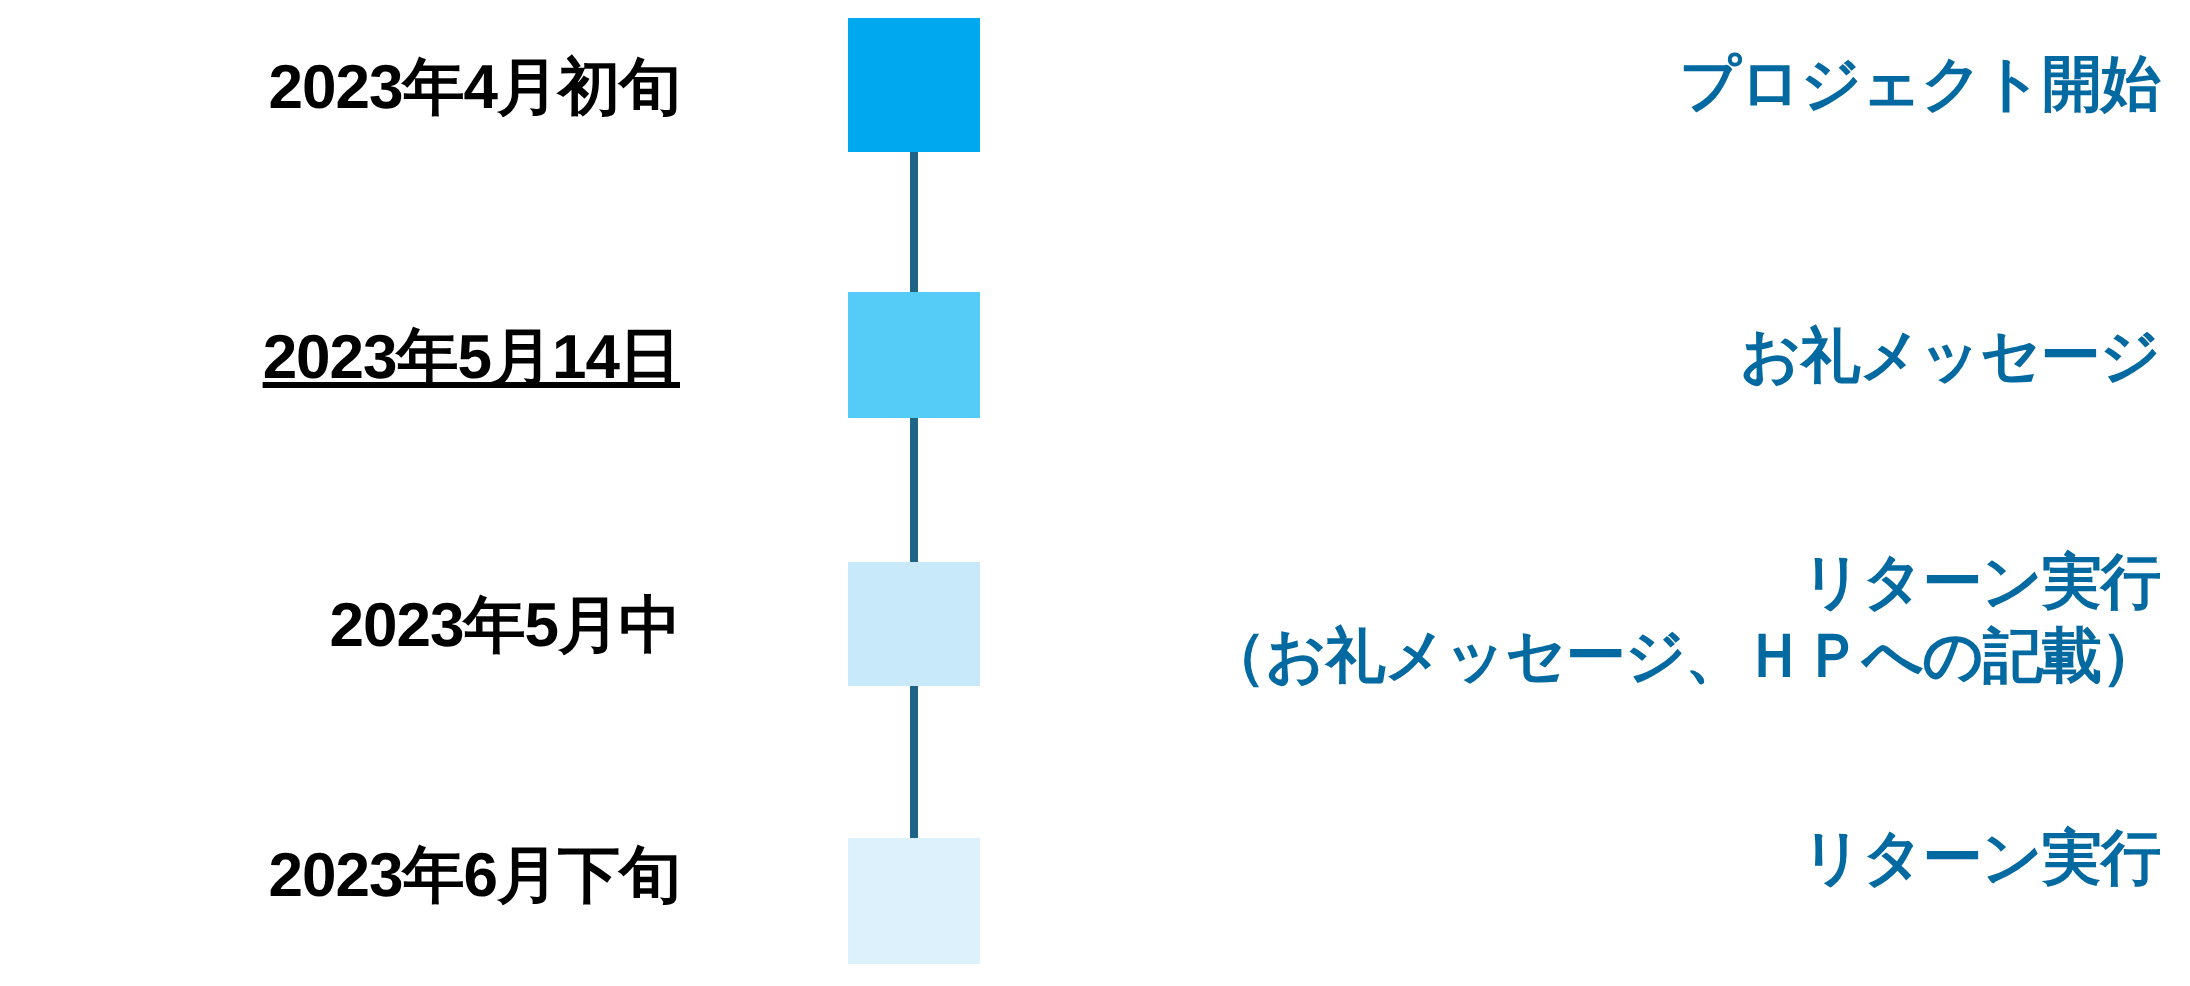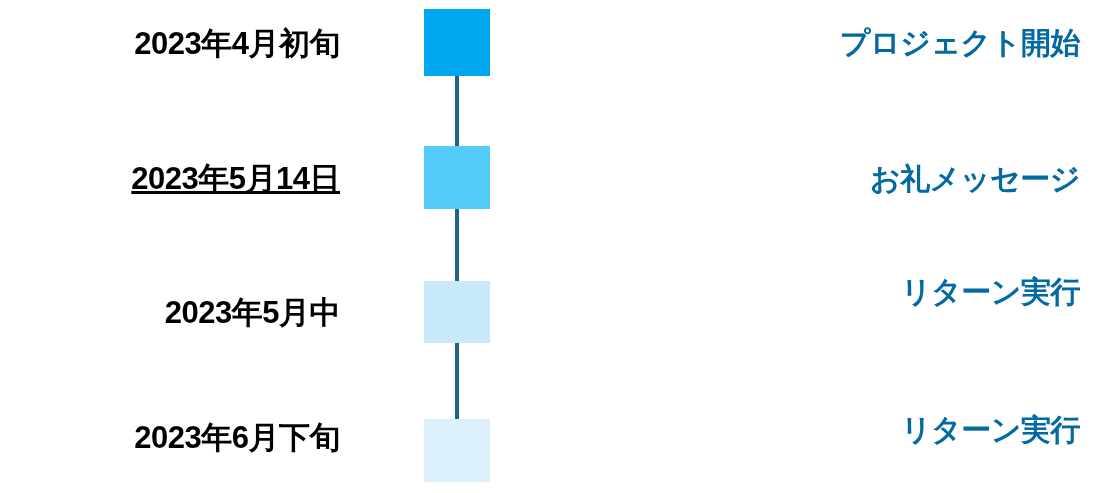--- a/index.html
+++ b/index.html
@@ -95,20 +95,21 @@
       <span class="desc-line">お礼メッセージ</span>
 
     </div>
   </div>
 
   <div class="timeline-row">
     <div class="date-label" style="top: 292px;">2023年5月中</div>
     <div class="marker-box" style="top: 281px; height: 62px; background: rgb(199, 233, 249);"></div>
     <div class="desc-block" style="top: 274px;">
       <span class="desc-line">リターン実行</span>
+      <span class="desc-line">（お礼メッセージ、ＨＰへの記載）</span>
     </div>
   </div>
 
   <div class="timeline-row">
     <div class="date-label" style="top: 417px;">2023年6月下旬</div>
     <div class="marker-box" style="top: 419px; height: 63px; background: rgb(220, 241, 252);"></div>
     <div class="desc-block" style="top: 412px;">
       <span class="desc-line">リターン実行</span>
     </div>
   </div>

